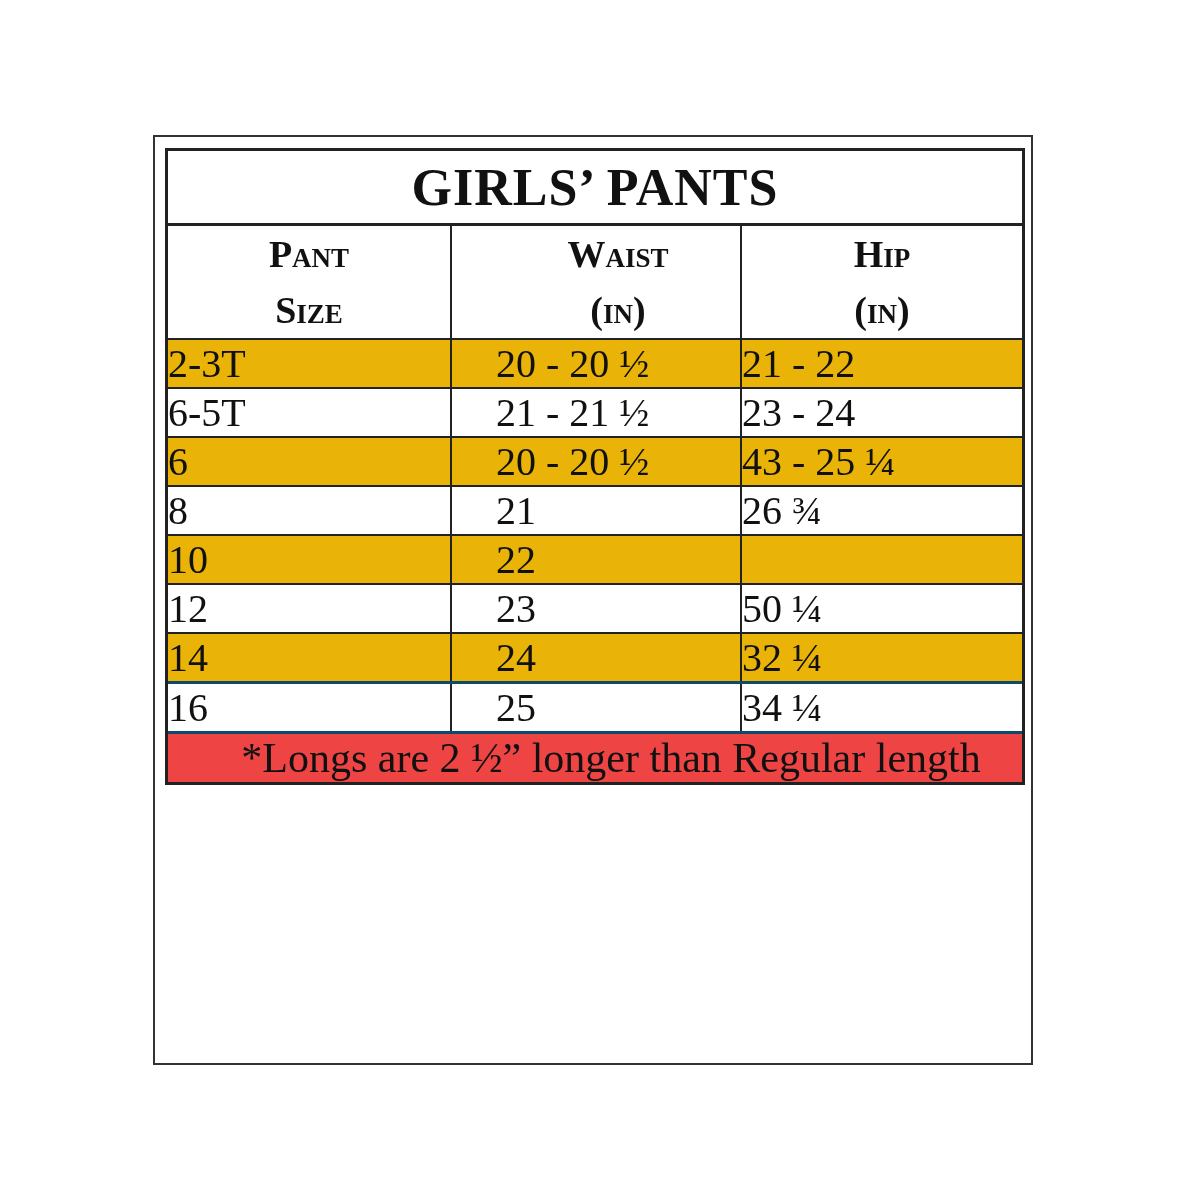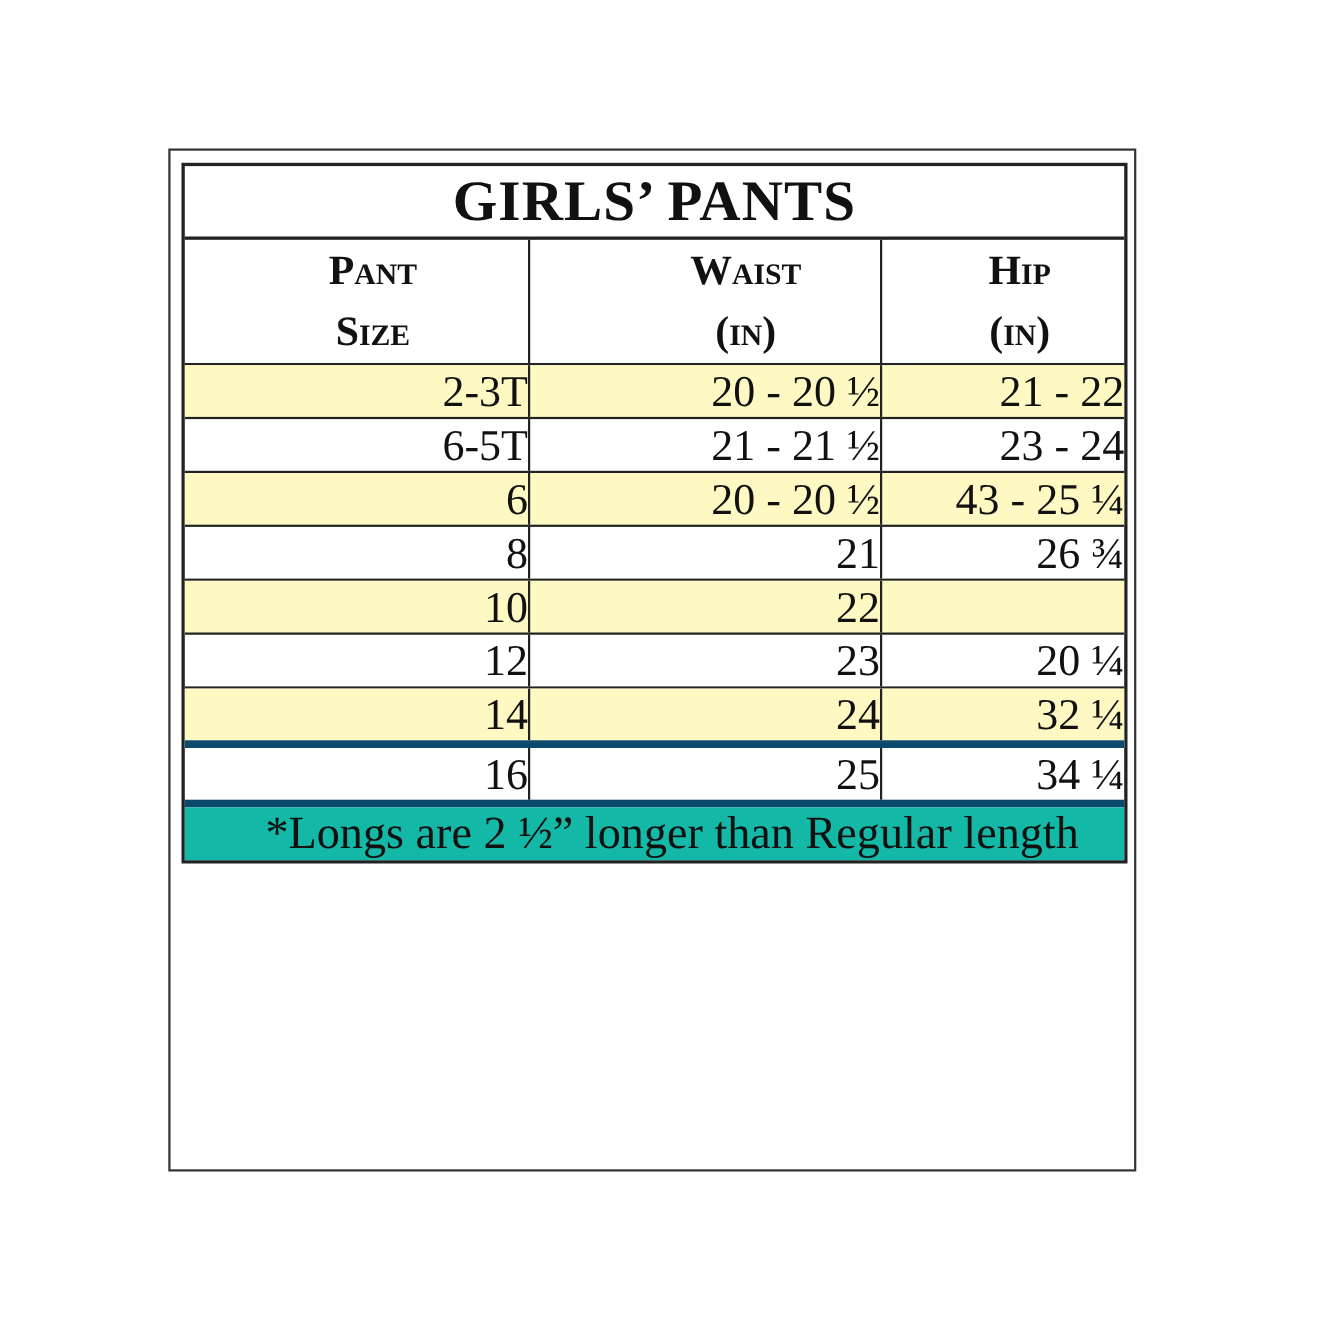--- a/index.html
+++ b/index.html
@@ -1,31 +1,31 @@
 <!DOCTYPE html>
 <html><head>
 <meta charset="utf-8">
 <style>
   html, body { margin:0; padding:0; background:#ffffff; }
   body { width:1200px; height:1200px; position:relative; font-family:"Liberation Serif","DejaVu Serif",serif; color:#111; }
   .outer { position:absolute; left:153px; top:135px; width:880px; height:930px; border:2px solid #333; box-sizing:border-box; }
   .inner { position:absolute; left:165px; top:148px; width:860px; height:637px; border:3px solid #222; box-sizing:border-box; display:flex; flex-direction:column; }
   .title { height:121px; border-bottom:3px solid #222; display:flex; align-items:center; justify-content:center; font-size:52px; font-weight:bold; letter-spacing:1px; box-sizing:border-box; }
   .row { display:flex; box-sizing:border-box; border-bottom:2px solid #222; }
-  .row.thick { border-bottom:7px solid #0c4a6e; }
-  .cell { display:flex; align-items:center; justify-content:flex-end; text-align:center; box-sizing:border-box; font-size:40px;margin-left:30px; }
+  .row.thick { border-bottom:3px solid #0c4a6e; }
+  .cell { display:flex; align-items:center; justify-content:space-between; text-align:center; box-sizing:border-box; font-size:40px; }
   .c1 { width:284px; border-right:2px solid #222; }
   .c2 { width:290px; border-right:2px solid #222;padding-left:44px; }
   .c3 { flex:1; }
   .header { height:132px; }
   .header .cell { font-size:38px; font-weight:bold; line-height:56px; flex-direction:column; }
   .sc { font-variant:small-caps; }
   .data { height:73px; }
-  .data.shade { background:#fef9c3; }
-  .footer { flex:1; background:#14b8a6; display:flex; align-items:center; justify-content:center; font-size:42px;padding-left:32px; }
+  .data.shade { background:#eab308; }
+  .footer { flex:1; background:#ef4444; display:flex; align-items:center; justify-content:center; font-size:42px;padding-left:32px; }
 </style>
 </head>
 <body>
 
 <div class="outer"></div>
 <div class="inner">
   <div class="title">GIRLS’ PANTS</div>
 
   <div class="row header">
     <div class="cell c1 sc">
@@ -62,21 +62,21 @@
     <div class="cell c2">21</div>
     <div class="cell c3">26 ¾</div>
   </div>
   <div class="row data shade">
     <div class="cell c1">10</div>
     <div class="cell c2">22</div>
   </div>
   <div class="row data">
     <div class="cell c1">12</div>
     <div class="cell c2">23</div>
-    <div class="cell c3">20 ¼</div>
+    <div class="cell c3">50 ¼</div>
   </div>
   <div class="row data shade thick">
     <div class="cell c1">14</div>
     <div class="cell c2">24</div>
     <div class="cell c3">32 ¼</div>
   </div>
   <div class="row data thick">
     <div class="cell c1">16</div>
     <div class="cell c2">25</div>
     <div class="cell c3">34 ¼</div>

